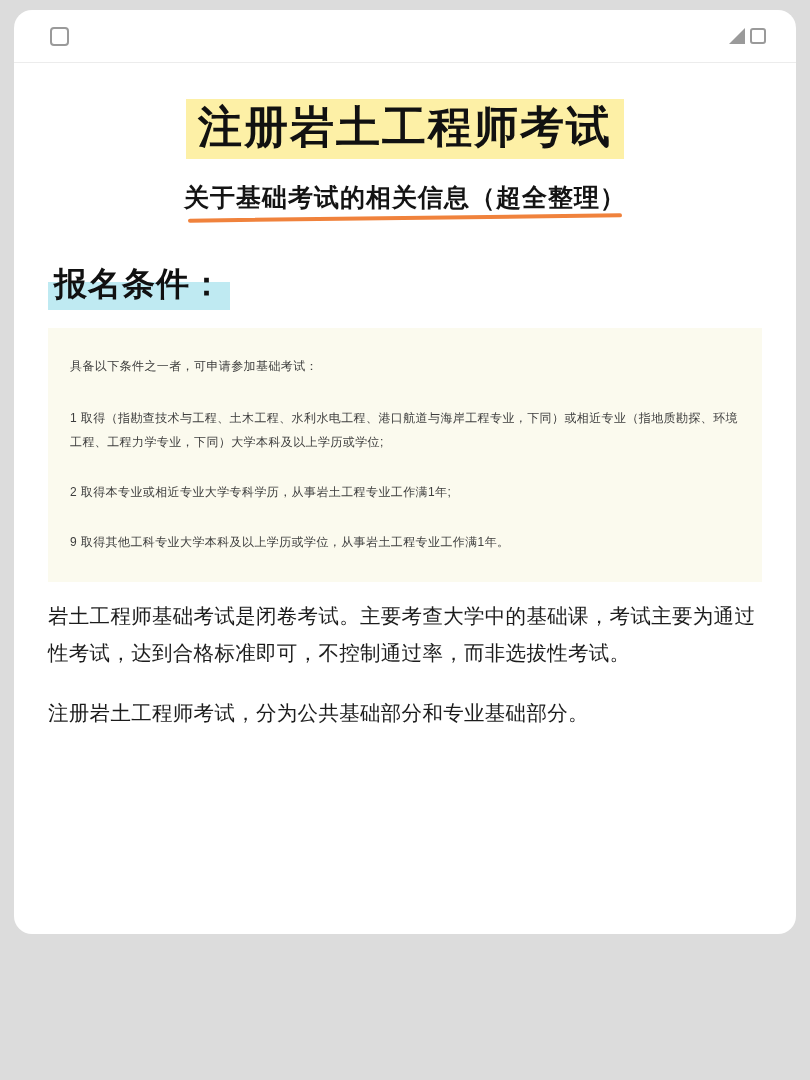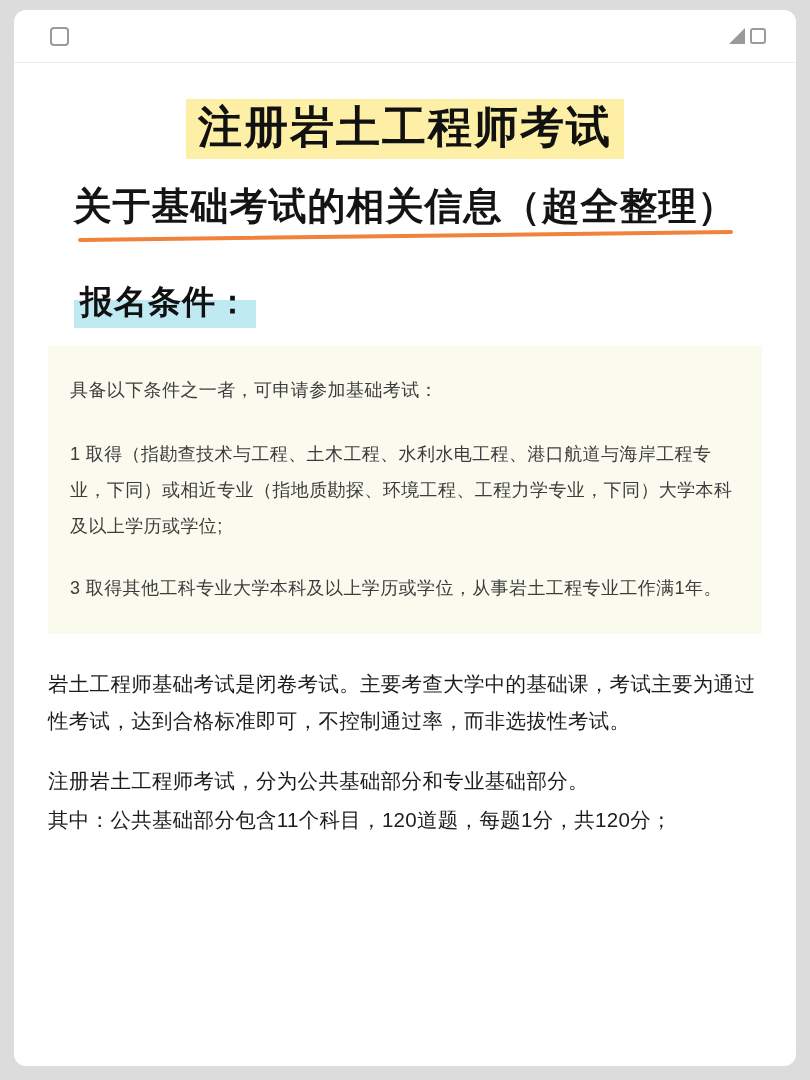--- a/index.html
+++ b/index.html
@@ -18,23 +18,23 @@
     width: 810px;
     height: 1080px;
     background: #dcdcdc;
     box-sizing: border-box;
   }
   .card {
     position: absolute;
     left: 14px;
     top: 10px;
     width: 782px;
-    height: 1056px;
+    height: 924px;
     background: #ffffff;
-    border-radius: 12px;
+    border-radius: 18px;
     box-sizing: border-box;
     overflow: hidden;
   }
   
   .topbar {
     position: relative;
     height: 52px;
     border-bottom: 1px solid #ececec;
   }
   .tb-left {
@@ -93,21 +93,21 @@
 
   .subtitle-wrap {
     text-align: center;
     margin-top: 22px;
     position: relative;
   }
   .subtitle {
     display: inline-block;
     position: relative;
     font-family: "DejaVu Sans", "Liberation Sans", sans-serif;
-    font-size: 38px;
+    font-size: 25px;
     font-weight: bold;
     color: #141414;
     letter-spacing: 1px;
     padding-bottom: 6px;
   }
   .subtitle .ul {
     position: absolute;
     left: 4px;
     right: 4px;
     bottom: 0;
@@ -120,51 +120,50 @@
   .sec-head {
     margin-top: 42px;
     position: relative;
     display: inline-block;
     font-family: "DejaVu Sans", "Liberation Sans", sans-serif;
     font-size: 33px;
     font-weight: bold;
     color: #111111;
     letter-spacing: 1px;
     padding: 0 6px 3px 6px;
-    margin-left: 26px;
   }
   .sec-head.hl-blue {
     background: linear-gradient(to bottom, rgba(255,255,255,0) 42%, #bfeaf2 42%, #bfeaf2 100%);
   }
   .sec-head.hl-yellow {
     background: linear-gradient(to bottom, rgba(255,255,255,0) 72%, #f7e15e 72%, #f7e15e 100%);
   }
 
   .info-box {
     margin-top: 18px;
     background: #fbfaee;
     padding: 26px 22px 24px 22px;
     box-sizing: border-box;
   }
   .info-box p {
     margin: 0 0 26px 0;
-    font-size: 18px;
+    font-size: 12px;
     line-height: 2.0;
     color: #3d3d3d;
     letter-spacing: 0.4px;
   }
   .info-box p:last-child {
     margin-bottom: 4px;
   }
   .info-box p.first {
     margin-bottom: 28px;
   }
 
   .body-text {
-    margin-top: 31px;
+    margin-top: 15px;
   }
   .body-text p {
     margin: 0 0 22px 0;
     font-size: 20.5px;
     line-height: 1.82;
     color: #1c1c1c;
     letter-spacing: 0.3px;
   }
   .body-text p.tight {
     margin-bottom: 2px;
@@ -199,28 +198,28 @@
           <span class="ul"></span>
         </span>
       </div>
 
       <div>
         <div class="sec-head hl-blue">报名条件：</div>
 
         <div class="info-box">
           <p class="first">具备以下条件之一者，可申请参加基础考试：</p>
           <p>1 取得（指勘查技术与工程、土木工程、水利水电工程、港口航道与海岸工程专业，下同）或相近专业（指地质勘探、环境工程、工程力学专业，下同）大学本科及以上学历或学位;</p>
-          <p>3 取得其他工科专业大学本科及以上学历或学位，从事岩土工程专业工作满1年。</p>
+          <p>2 取得本专业或相近专业大学专科学历，从事岩土工程专业工作满1年;</p>
+          <p>9 取得其他工科专业大学本科及以上学历或学位，从事岩土工程专业工作满1年。</p>
         </div>
       </div>
 
       <div>
 
         <div class="body-text">
           <p>岩土工程师基础考试是闭卷考试。主要考查大学中的基础课，考试主要为通过性考试，达到合格标准即可，不控制通过率，而非选拔性考试。</p>
           <p class="tight">注册岩土工程师考试，分为公共基础部分和专业基础部分。</p>
-          <p>其中：公共基础部分包含11个科目，120道题，每题1分，共120分；</p>
         </div>
       </div>
 
     </div>
   </div>
 </div>
 
 </body></html>

